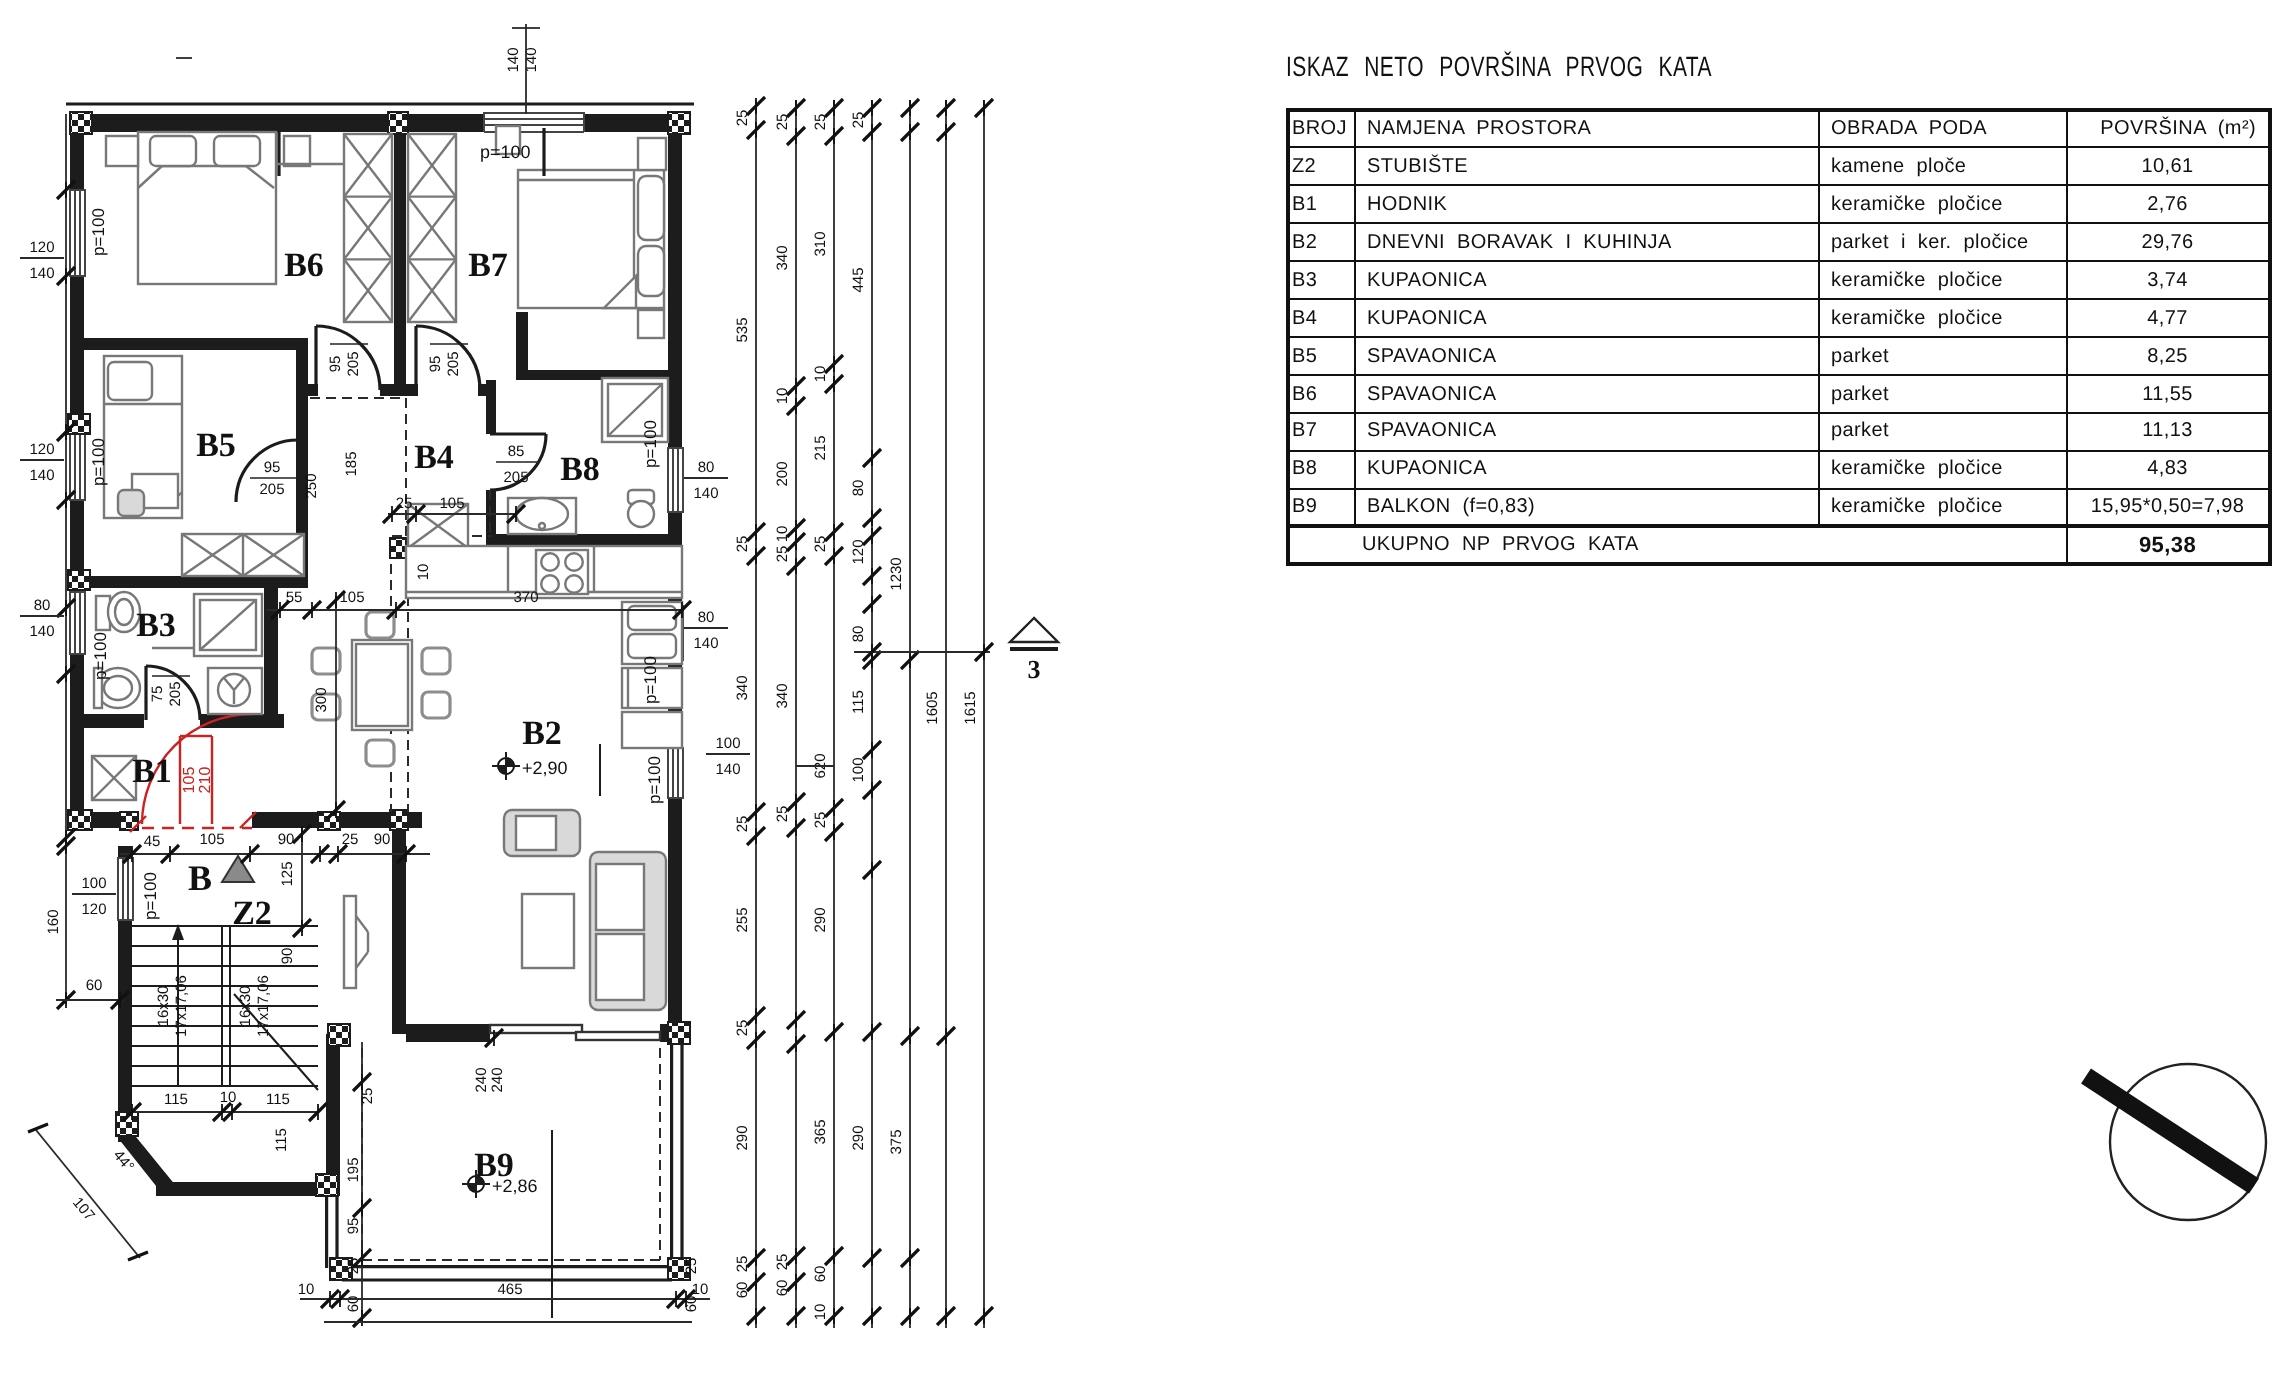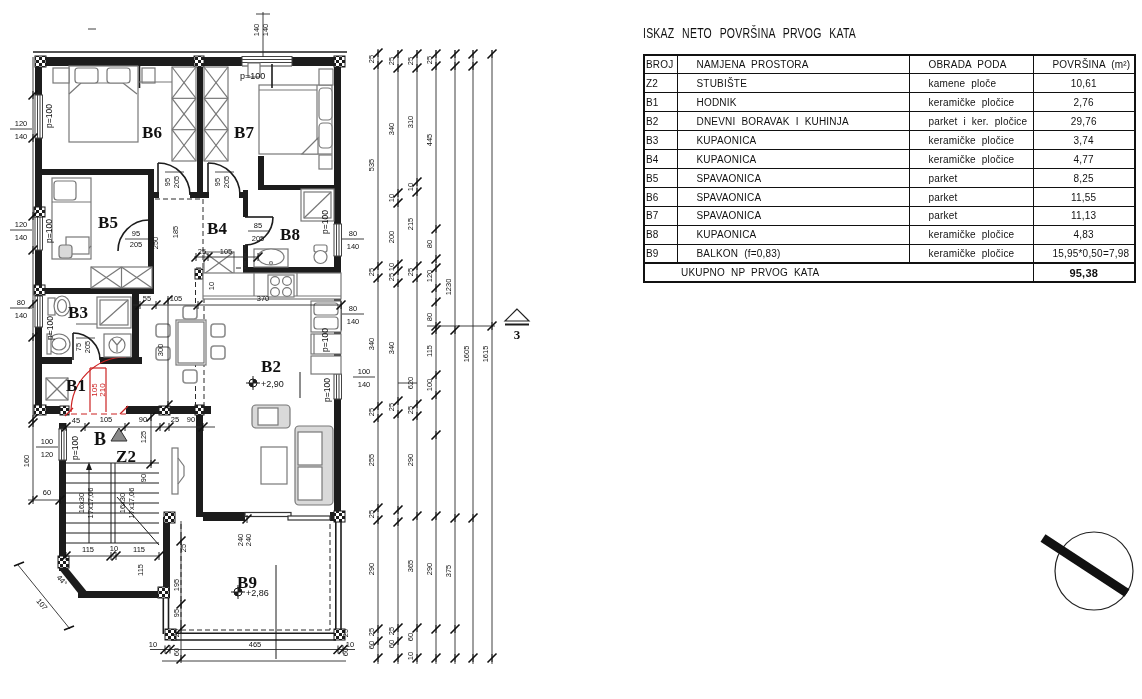--- a/index.html
+++ b/index.html
@@ -31,21 +31,21 @@
 .roomL{font:bold 18px "Liberation Serif",serif;fill:#111}
 .tri{fill:#8a8a8a;stroke:#333;stroke-width:1}
 .triW{fill:#fff;stroke:#222;stroke-width:1.2}
 .circ{fill:none;stroke:#222;stroke-width:1.2}
 .bigbar{stroke:#111;stroke-width:9}
 .red{stroke:#cc2222;stroke-width:1.2;fill:none}
 .redk{stroke:#cc2222;stroke-width:1.2}
 .rdsh{stroke:#cc2222;stroke-width:1.2;stroke-dasharray:6 4;fill:none}
 #ttl{position:absolute;left:643px;top:25px;font-size:14px;letter-spacing:0.3px;word-spacing:6px;color:#111;transform:scaleX(0.75);transform-origin:0 0}
 #tbl{position:absolute;left:643px;top:54px;width:491px;border-collapse:collapse;table-layout:fixed;font-size:10px;letter-spacing:0.2px;word-spacing:3px;color:#111}
-#tbl td{border:1px solid #111;box-sizing:border-box;height:18.95px;padding:0 19px;white-space:nowrap;overflow:hidden}
+#tbl td{border:1px solid #111;box-sizing:border-box;height:18.95px;padding:0 6px;white-space:nowrap;overflow:hidden}
 #tbl{border:2px solid #111}
 #tbl .c1{width:33px;text-align:left;padding:0 1px}
 #tbl .c2{width:232px}
 #tbl .c3{width:124px}
 #tbl .c4,#tbl .c4h,#tbl .c4m{width:102px;text-align:center}
 #tbl .c4h{text-align:right}
 #tbl .c2m{padding-left:36px}
 #tbl tr.tot2 .c4m{border-left:none}
 #tbl .b{font-weight:bold;font-size:11px}
 #tbl tr.tot td,#tbl tr.tot2 td{border-top:2px solid #111}

